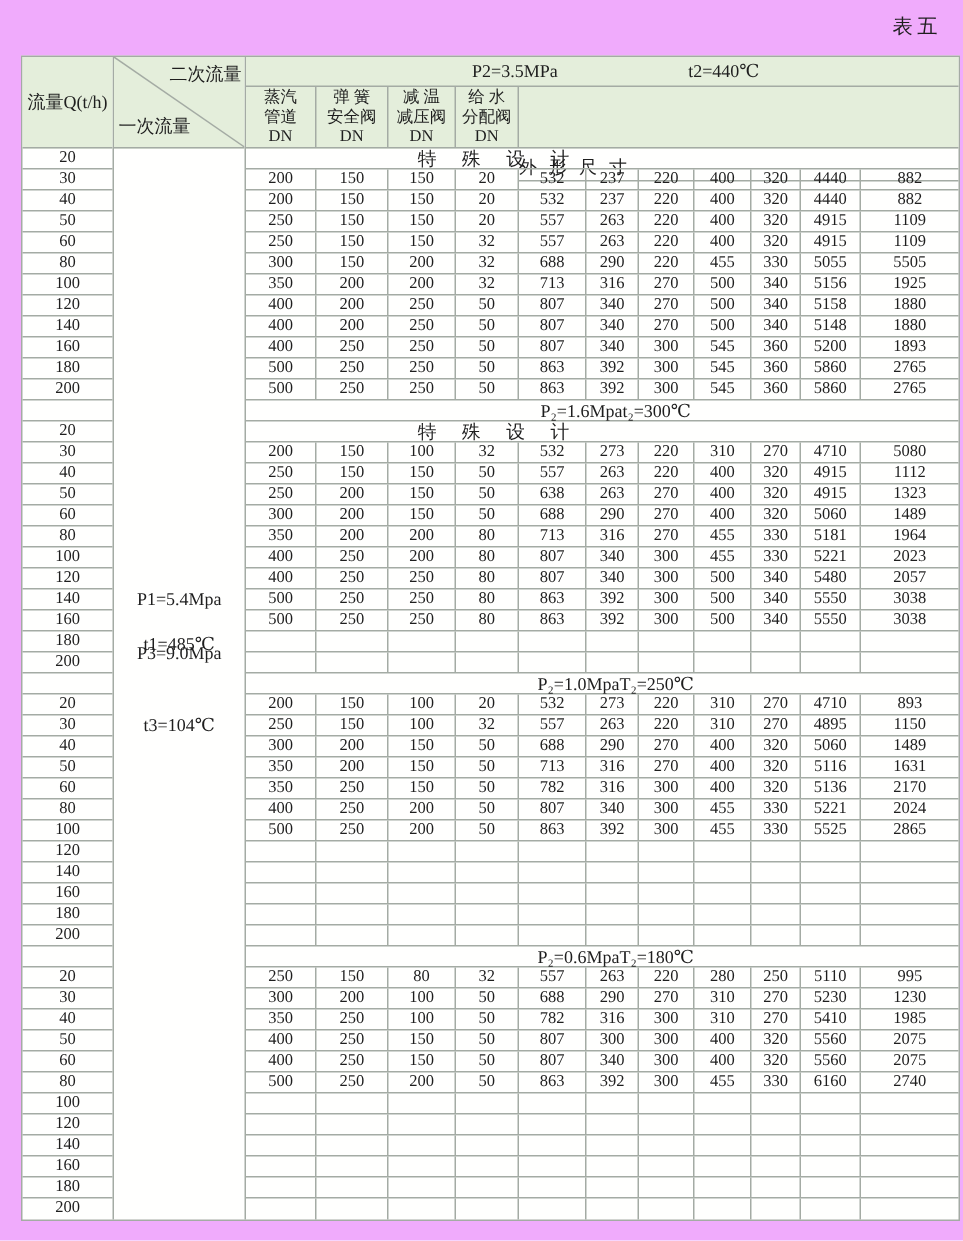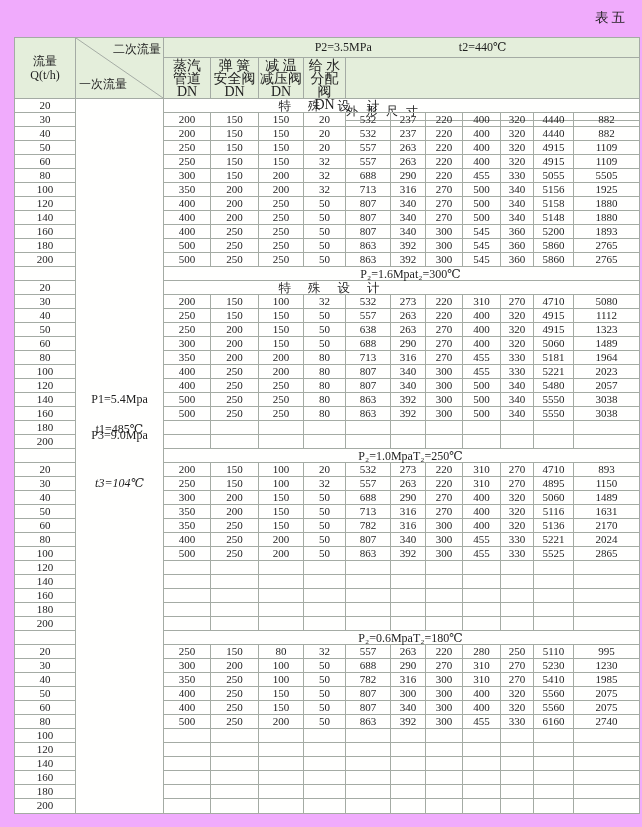--- a/index.html
+++ b/index.html
@@ -18,21 +18,21 @@
     position:absolute;top:9px;right:14px;font-size:13.5px;letter-spacing:3px;
   }
   .tbl{
     position:absolute;left:14px;top:37px;width:626px;
     border:1px solid var(--line);display:flex;background:#fffffe;
   }
   
   .col-flow{width:61px;border-right:1px solid var(--line);display:flex;flex-direction:column;}
   .flow-header{
     height:61px;border-bottom:1px solid var(--line);background:var(--green);
-    display:flex;flex-direction:column;justify-content:center;align-items:center;
+    display:flex;flex-direction:row;justify-content:center;align-items:center;
     font-size:12px;line-height:14px;
   }
   .flow-rows{display:flex;flex-direction:column;}
   .flow-cell{
     height:14px;border-bottom:1px solid var(--line);
     font-size:11px;line-height:12.5px;text-align:center;
   }
   .flow-cell:last-child{border-bottom:none;}
   
   .col-mid{width:88px;border-right:1px solid var(--line);display:flex;flex-direction:column;}
@@ -41,33 +41,33 @@
     position:relative;font-size:12px;
   }
   .mid-header svg{position:absolute;left:0;top:0;width:100%;height:100%;}
   .sec-label{position:absolute;top:3px;right:2px;margin-left:36px;}
   .pri-label{position:absolute;bottom:5px;left:3px;}
   .mid-body{flex:1;position:relative;font-size:12px;}
   .mid-label{position:absolute;left:0;width:100%;text-align:center;line-height:13px;}
   .mid-label:nth-of-type(1){top:294px;}
   .mid-label:nth-of-type(2){top:324px;}
   .mid-label:nth-of-type(3){top:330px;}
-  .mid-label:nth-of-type(4){top:378px;font-style:italic;}
+  .mid-label:nth-of-type(4){top:378px;}
   
   .col-data{width:475px;display:flex;flex-direction:column;}
   .data-header{height:61px;border-bottom:1px solid var(--line);background:var(--green);}
   .cond-row{
     height:20px;border-bottom:1px solid var(--line);
     display:flex;justify-content:center;align-items:center;gap:87px;
     font-size:12px;padding-left:18px;
   }
   .valve-row{display:flex;height:40px;}
   .valve-cell{
     border-right:1px solid var(--line);text-align:center;
-    font-size:14px;line-height:13px;padding-top:1px;
+    font-size:11px;line-height:13px;padding-top:1px;
   }
   .dims-block{width:293px;display:flex;flex-direction:column;}
   .dims-title{
     height:19px;border-bottom:1px solid var(--line);
     text-align:left;font-size:12px;letter-spacing:8px;line-height:19px;margin-top:44px;
   }
   .dims-cells{display:flex;flex:1;}
   .dims-cells .hc{
     border-right:1px solid var(--line);text-align:center;
     font-size:11px;line-height:19px;

